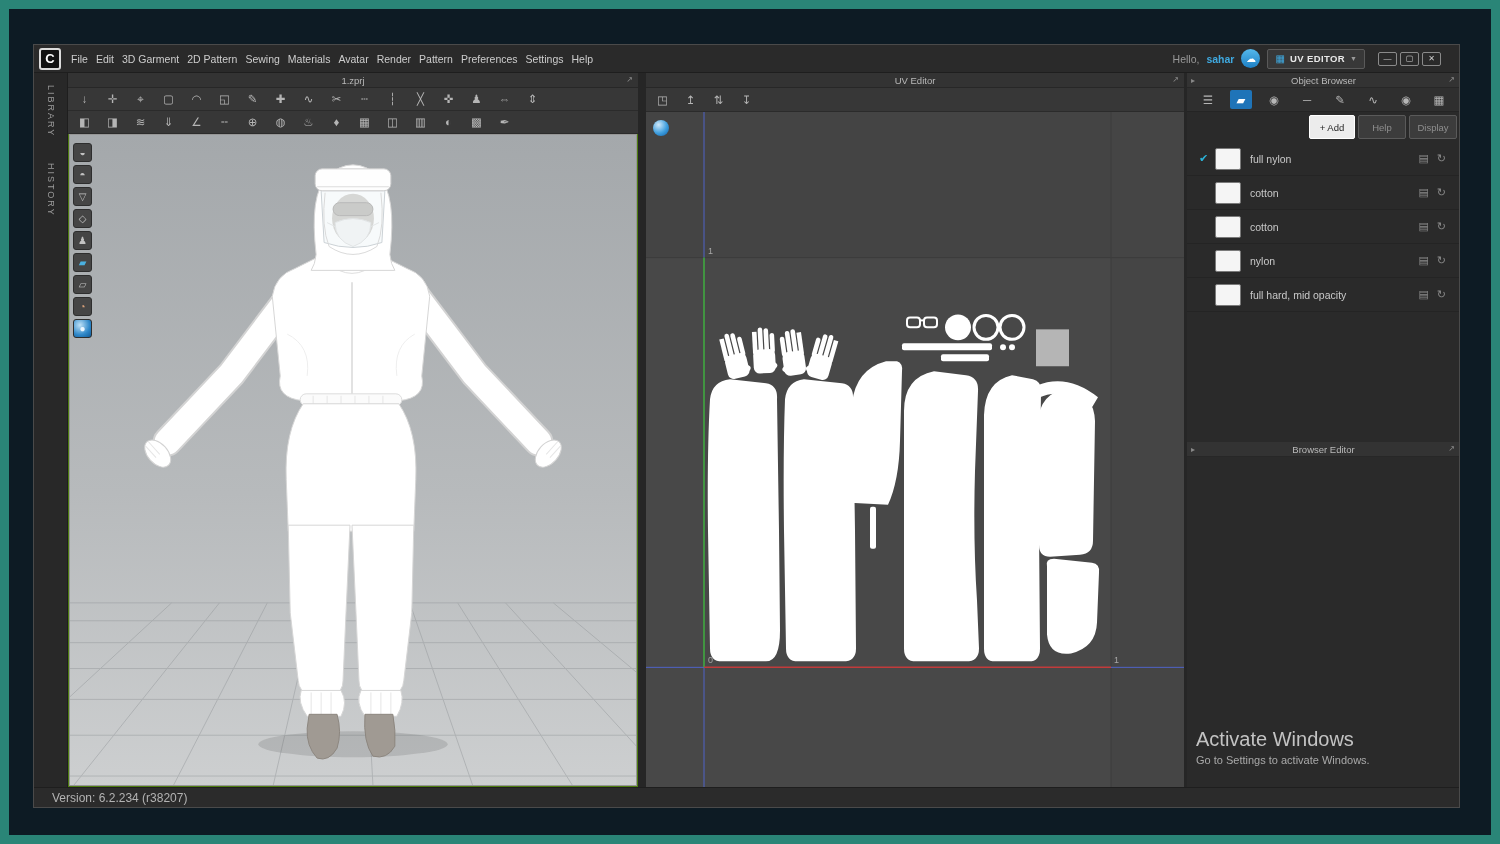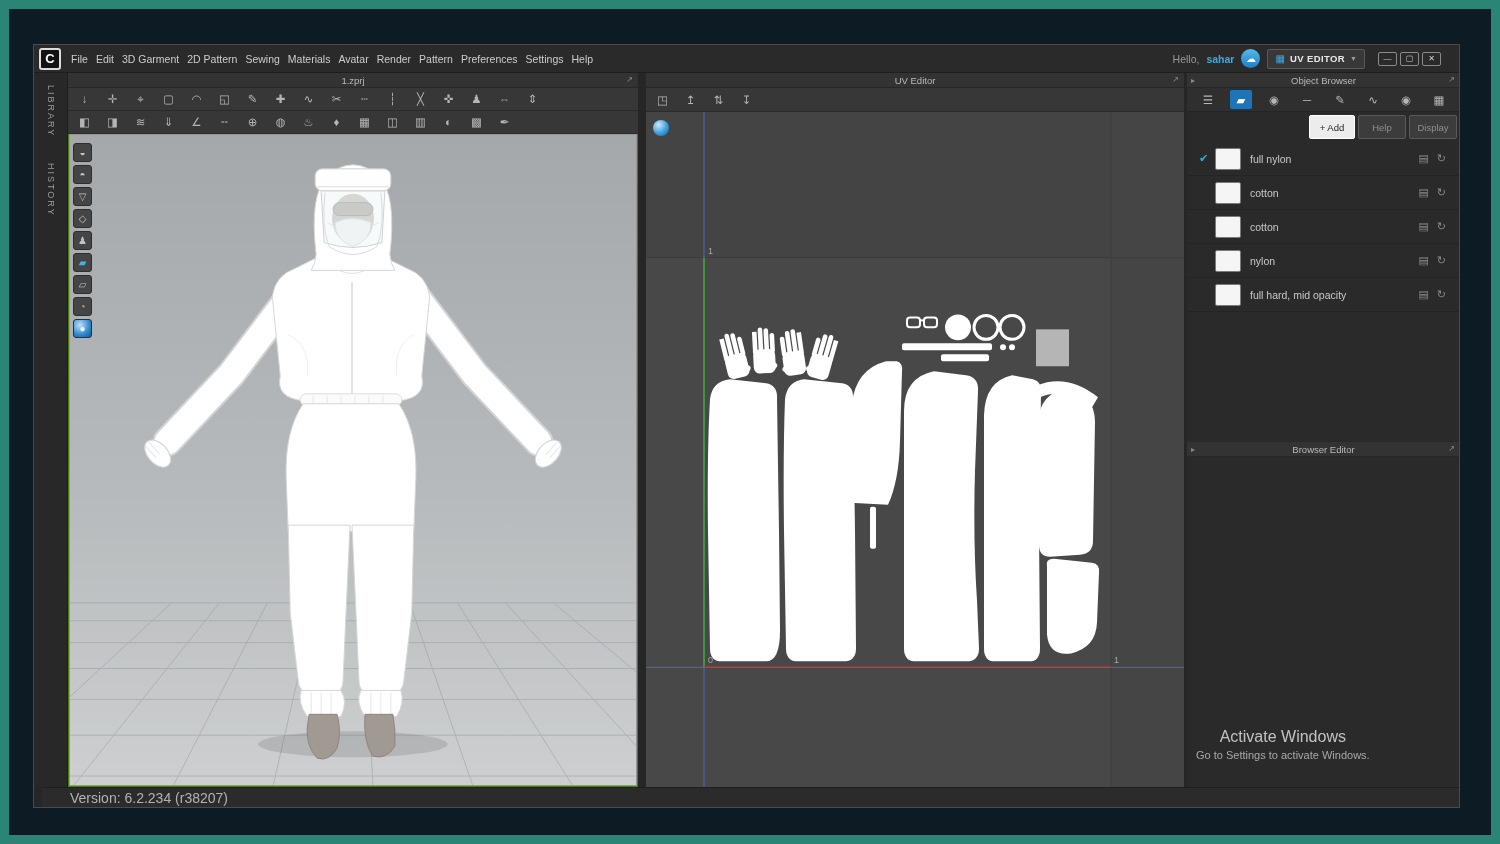--- a/index.html
+++ b/index.html
@@ -61,25 +61,25 @@
   .bdim{width:48px;background:#3c3c3c;color:#8f8f8f;border:1px solid #5a5a5a;}
   .oblist{position:absolute;left:0;right:0;top:69px;}
   .obrow{height:34px;display:flex;align-items:center;padding:0 14px 0 12px;border-bottom:1px solid #242424;}
   .obchk{width:16px;color:#2bb3d8;font-size:11px;}
   .obthumb{width:26px;height:22px;background:#f5f5f5;border:1px solid #7a7a7a;border-radius:2px;margin-right:9px;}
   .oblab{flex:1;font-size:10.5px;color:#c9c9c9;}
   .obic{color:#8b8b8b;font-size:11px;margin-left:8px;}
   .pehd{position:absolute;left:0;right:0;top:369px;}
   .pebody{position:absolute;left:0;right:0;top:384px;bottom:0;background:#2a2a2a;}
   .activate{position:absolute;left:9px;top:655px;}
-  .a1{font-size:16px;color:#c3c3c3;text-align:center;}
+  .a1{font-size:20px;color:#c3c3c3;}
   .a2{font-size:11px;color:#a9a9a9;margin-top:3px;}
 
   
-  .status{position:absolute;left:8px;right:0;bottom:0;height:20px;background:#2b2b2b;border-top:1px solid #1e1e1e;display:flex;align-items:center;padding-left:28px;font-size:14px;color:#b3b3b3;}
+  .status{position:absolute;left:0;right:0;bottom:0;height:20px;background:#2b2b2b;border-top:1px solid #1e1e1e;display:flex;align-items:center;padding-left:18px;font-size:12px;color:#b3b3b3;}
 </style>
 </head>
 <body>
 
 <div class="frame">
 <div class="app">
 
   <div class="menubar">
     <div class="logo">C</div>
     <nav class="menus">

